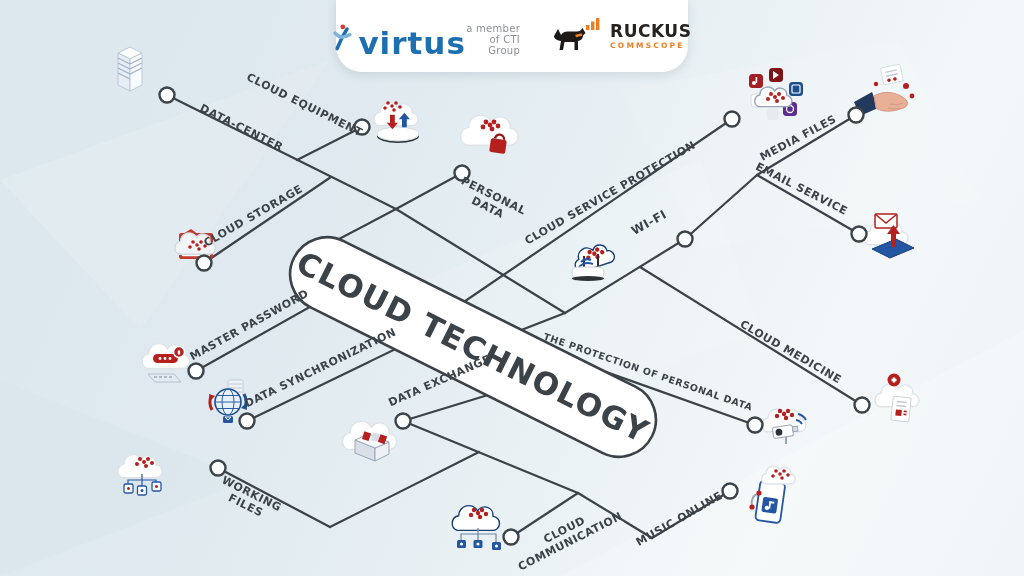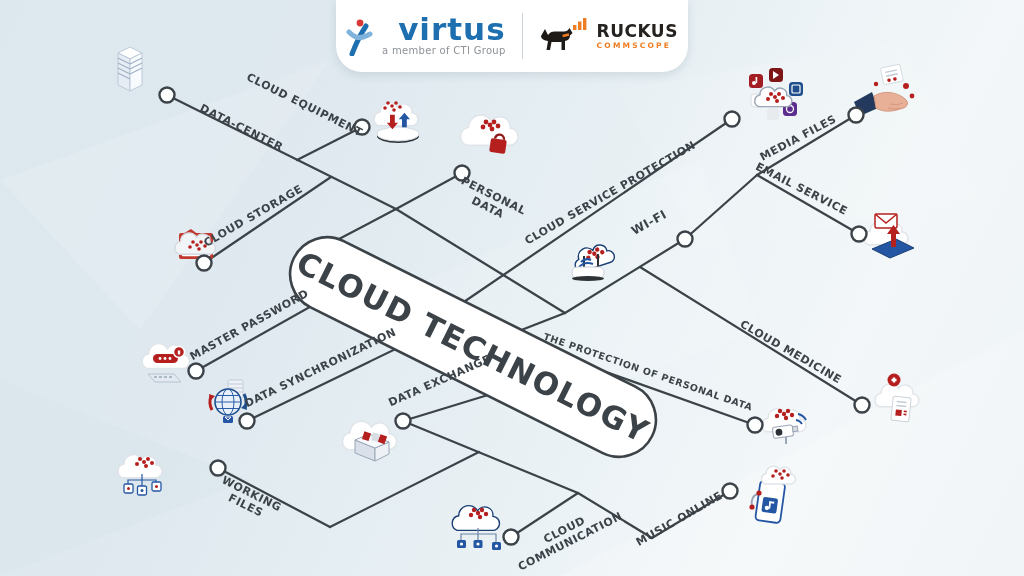--- a/index.html
+++ b/index.html
@@ -7,21 +7,21 @@
   #stage{position:relative;width:1024px;height:576px;
     background:linear-gradient(115deg,#dce8ee 0%,#dfe9ef 30%,#e8f0f4 55%,#f3f7f9 78%,#eef3f6 100%);}
   #diagram{position:absolute;left:0;top:0;}
   
   #banner{position:absolute;left:336px;top:0;width:352px;height:72px;background:#ffffff;
     border-radius:0 0 26px 26px;box-shadow:0 3px 10px rgba(90,110,130,.18);
     display:flex;align-items:center;justify-content:center;gap:16px;z-index:5;}
   .logo-virtus{display:flex;align-items:flex-end;gap:2px;}
   .virtus-word{color:#1d6fb0;font-size:31px;font-weight:700;letter-spacing:1px;line-height:.8;}
   .virtus-tag{color:#8d9298;font-size:10px;text-align:right;margin-top:3px;letter-spacing:.3px;}
-  .v-col{display:flex;flex-direction:column;align-items:flex-end;}
+  .v-col{display:flex;flex-direction:row;align-items:flex-end;}
   .divider{width:1px;height:46px;background:#cdd4da;}
   .logo-ruckus{display:flex;align-items:center;gap:6px;}
   .r-col{display:flex;flex-direction:column;line-height:1;}
   .ruckus-word{color:#262220;font-size:17px;font-weight:700;letter-spacing:.5px;}
   .commscope-word{color:#ef7d23;font-size:7.5px;font-weight:700;letter-spacing:2.2px;margin-top:2px;}
 </style>
 </head>
 <body>
 
 <div id="stage">

